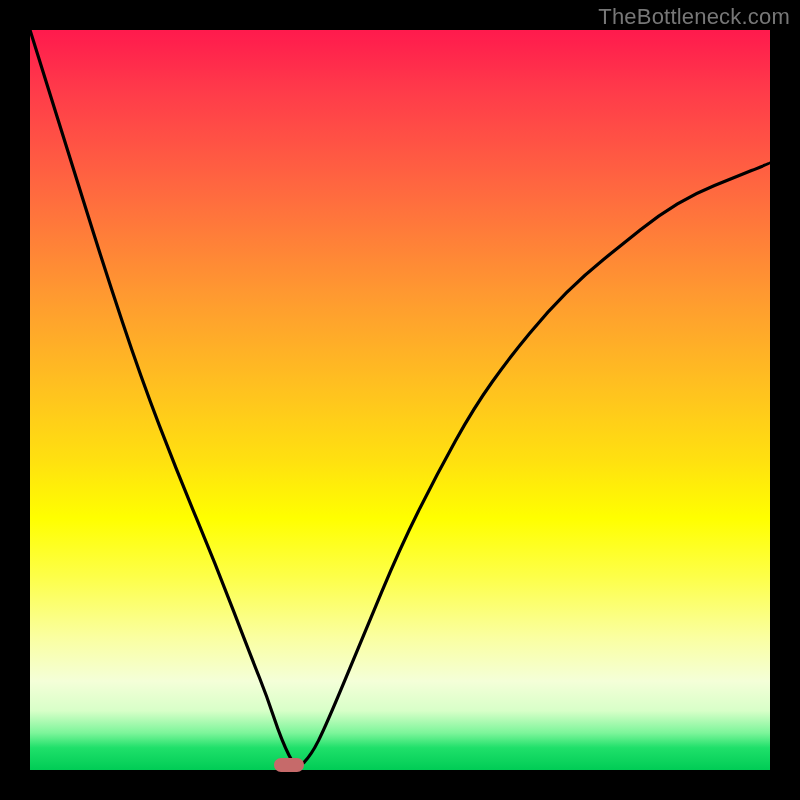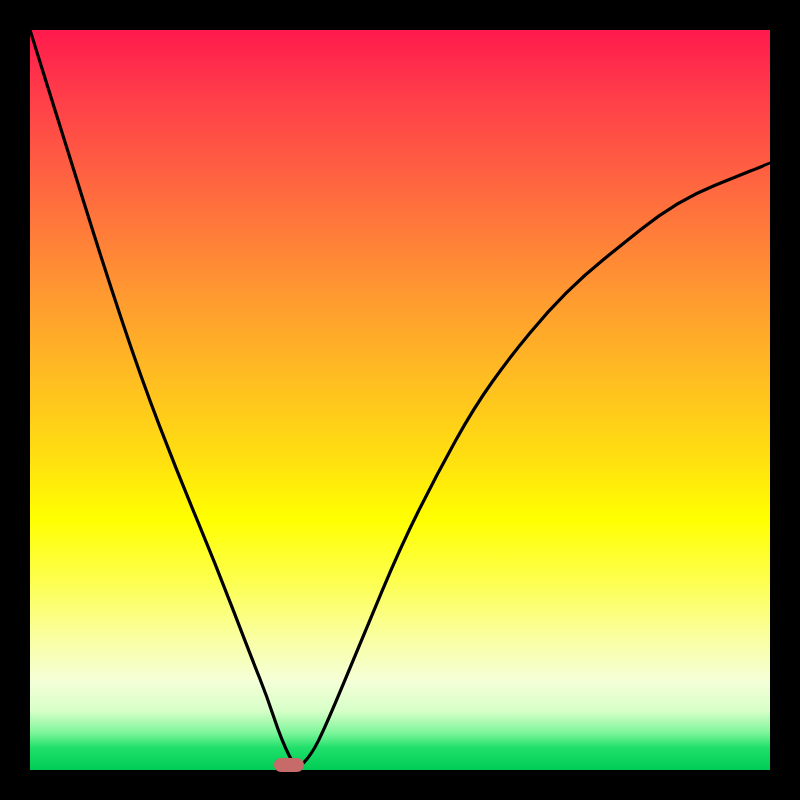--- a/index.html
+++ b/index.html
@@ -63,20 +63,21 @@
     height: 14px;
     background: #c66a6a;
     border-radius: 7px;
     z-index: 3;
   }
 </style>
 </head>
 <body>
 
 <div class="frame">
+  <div class="attribution">TheBottleneck.com</div>
 
   <div class="plot-area">
     <svg class="curve" viewBox="0 0 740 740" preserveAspectRatio="none">
       <path id="curve-path" d="M 0.0 0.0 Q 0.0 0.0 18.5 59.2 Q 37.0 118.4 55.5 177.6 Q 74.0 236.8 92.5 292.3 Q 111.0 347.8 129.5 395.9 Q 148.0 444.0 166.5 488.4 Q 185.0 532.8 203.5 580.9 Q 222.0 629.0 229.4 647.5 Q 236.8 666.0 244.2 688.2 Q 251.6 710.4 259.0 725.2 Q 266.4 740.0 273.8 732.6 Q 281.2 725.2 288.6 710.4 Q 296.0 695.6 314.5 651.2 Q 333.0 606.8 351.5 562.4 Q 370.0 518.0 388.5 481.0 Q 407.0 444.0 425.5 410.7 Q 444.0 377.4 462.5 351.5 Q 481.0 325.6 499.5 303.4 Q 518.0 281.2 536.5 262.7 Q 555.0 244.2 573.5 229.4 Q 592.0 214.6 610.5 199.8 Q 629.0 185.0 647.5 173.9 Q 666.0 162.8 684.5 155.4 Q 703.0 148.0 721.5 140.6 T 740.0 133.2" fill="none" stroke="#000" stroke-width="3.2" stroke-linecap="round"></path>
     </svg>
     <div id="marker" class="bottom-marker" style="left: 244px; top: 728px; background: rgb(198, 106, 106);"></div>
   </div>
 </div>
 
 </body></html>

